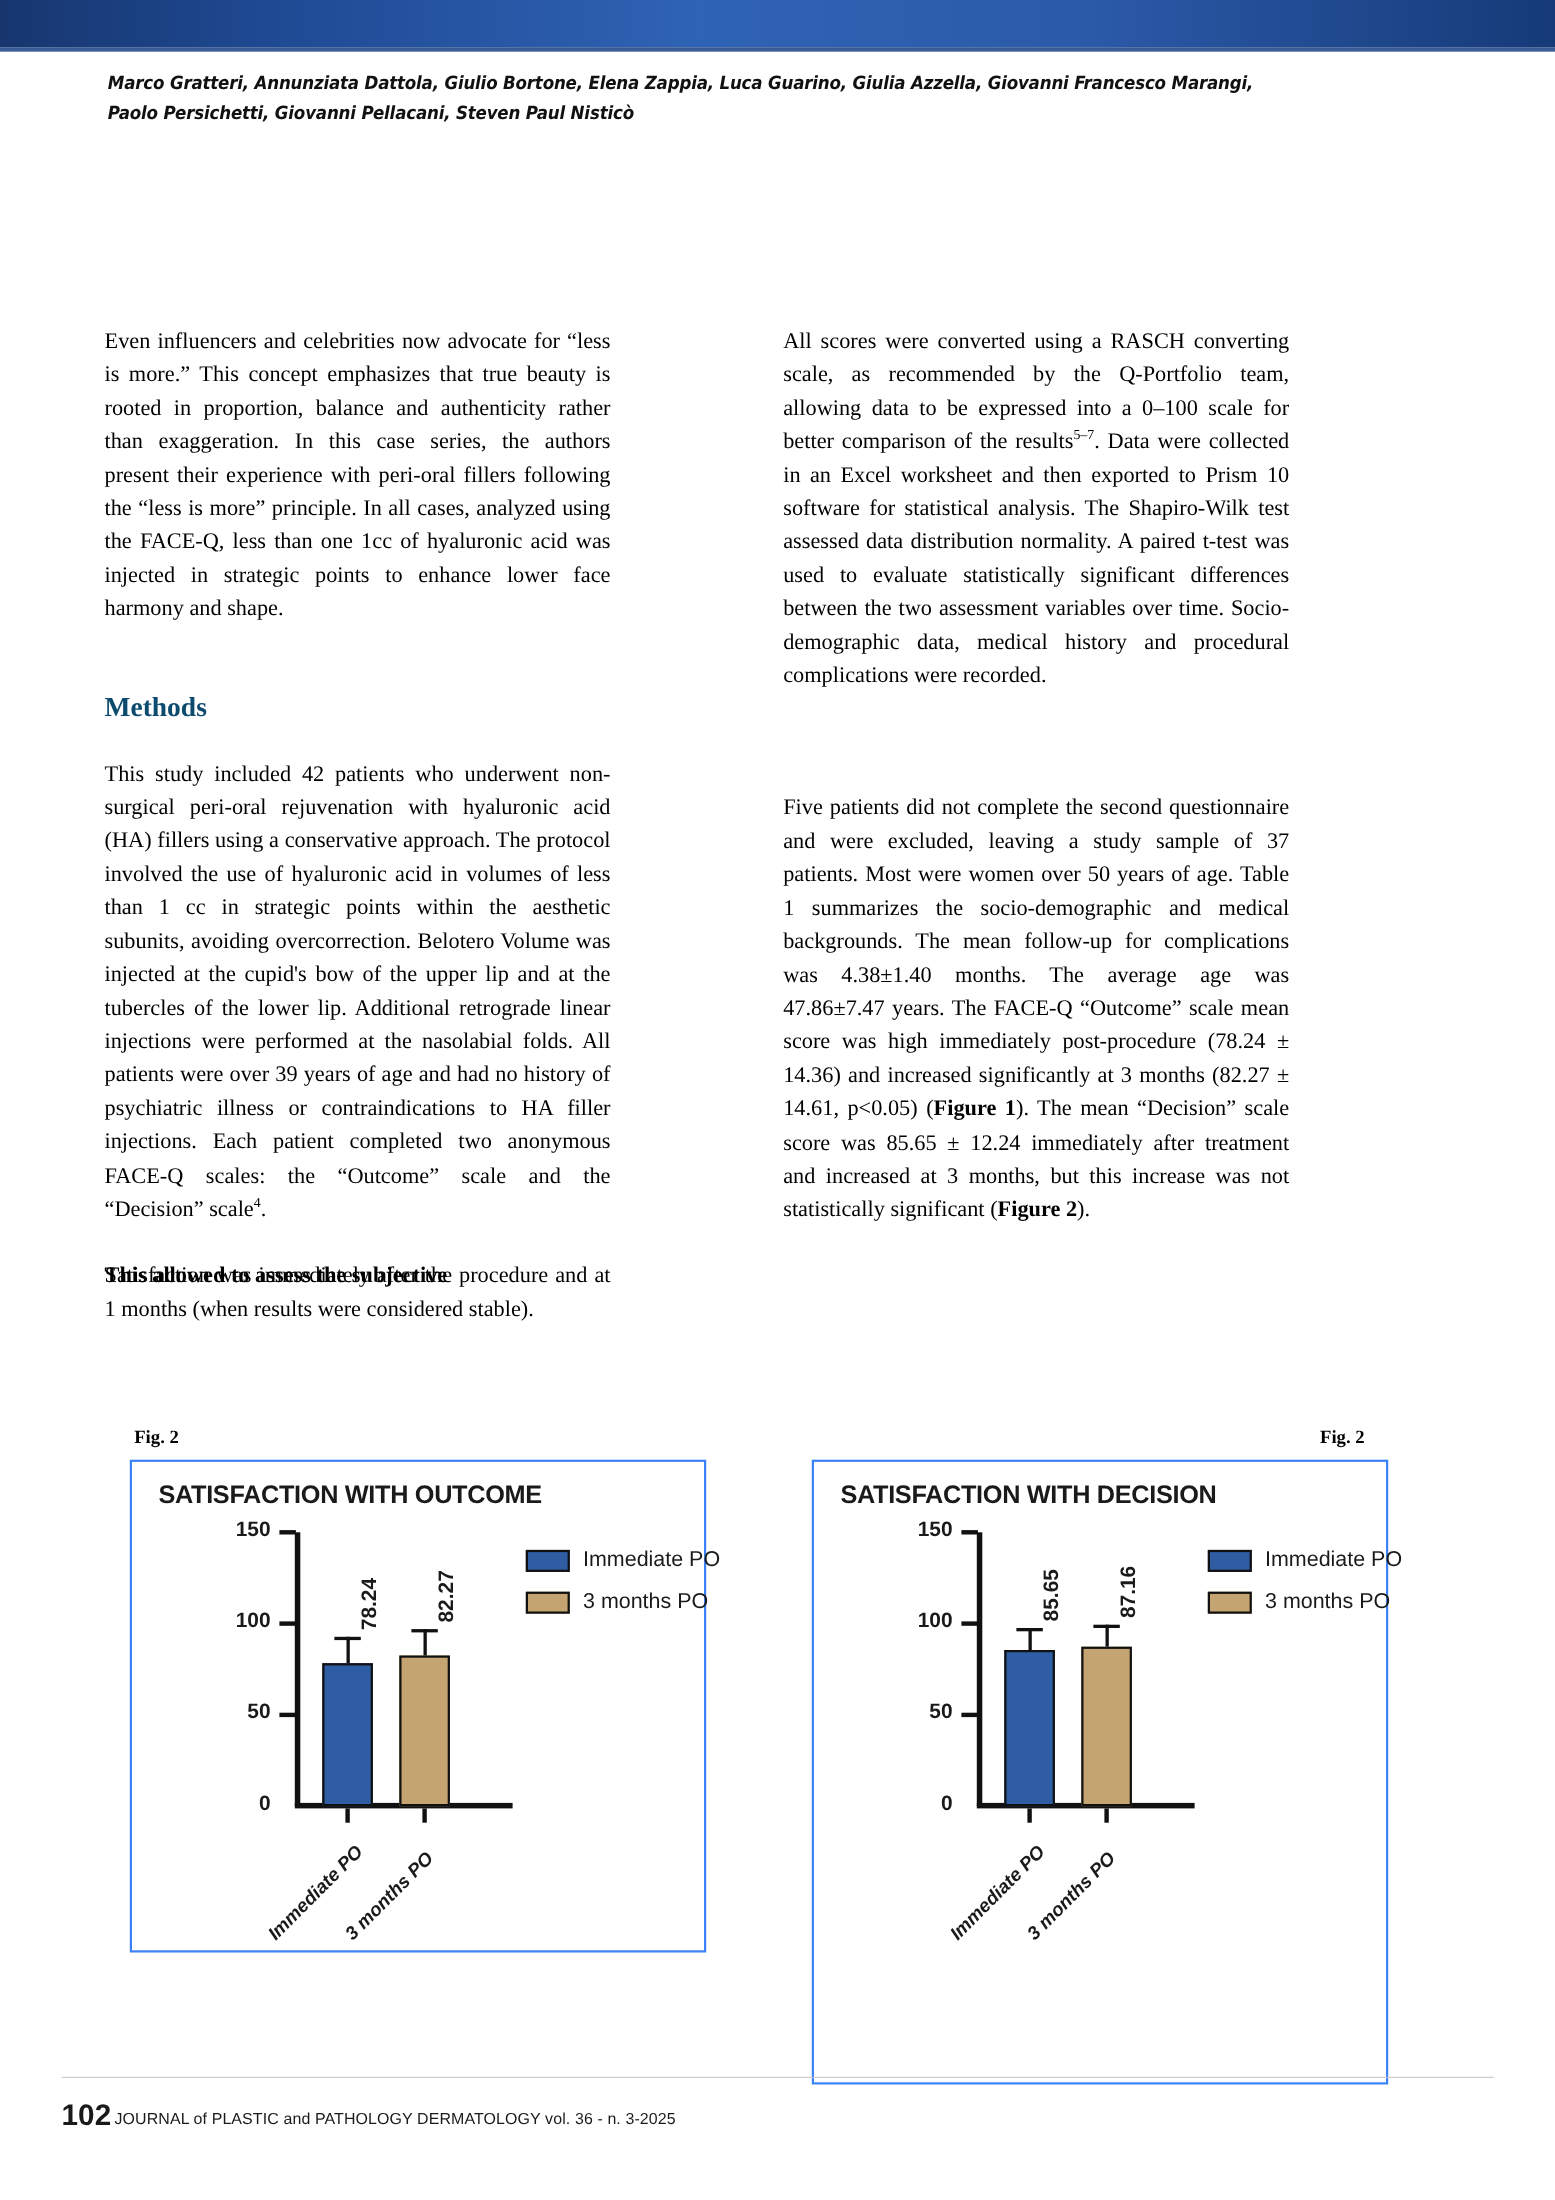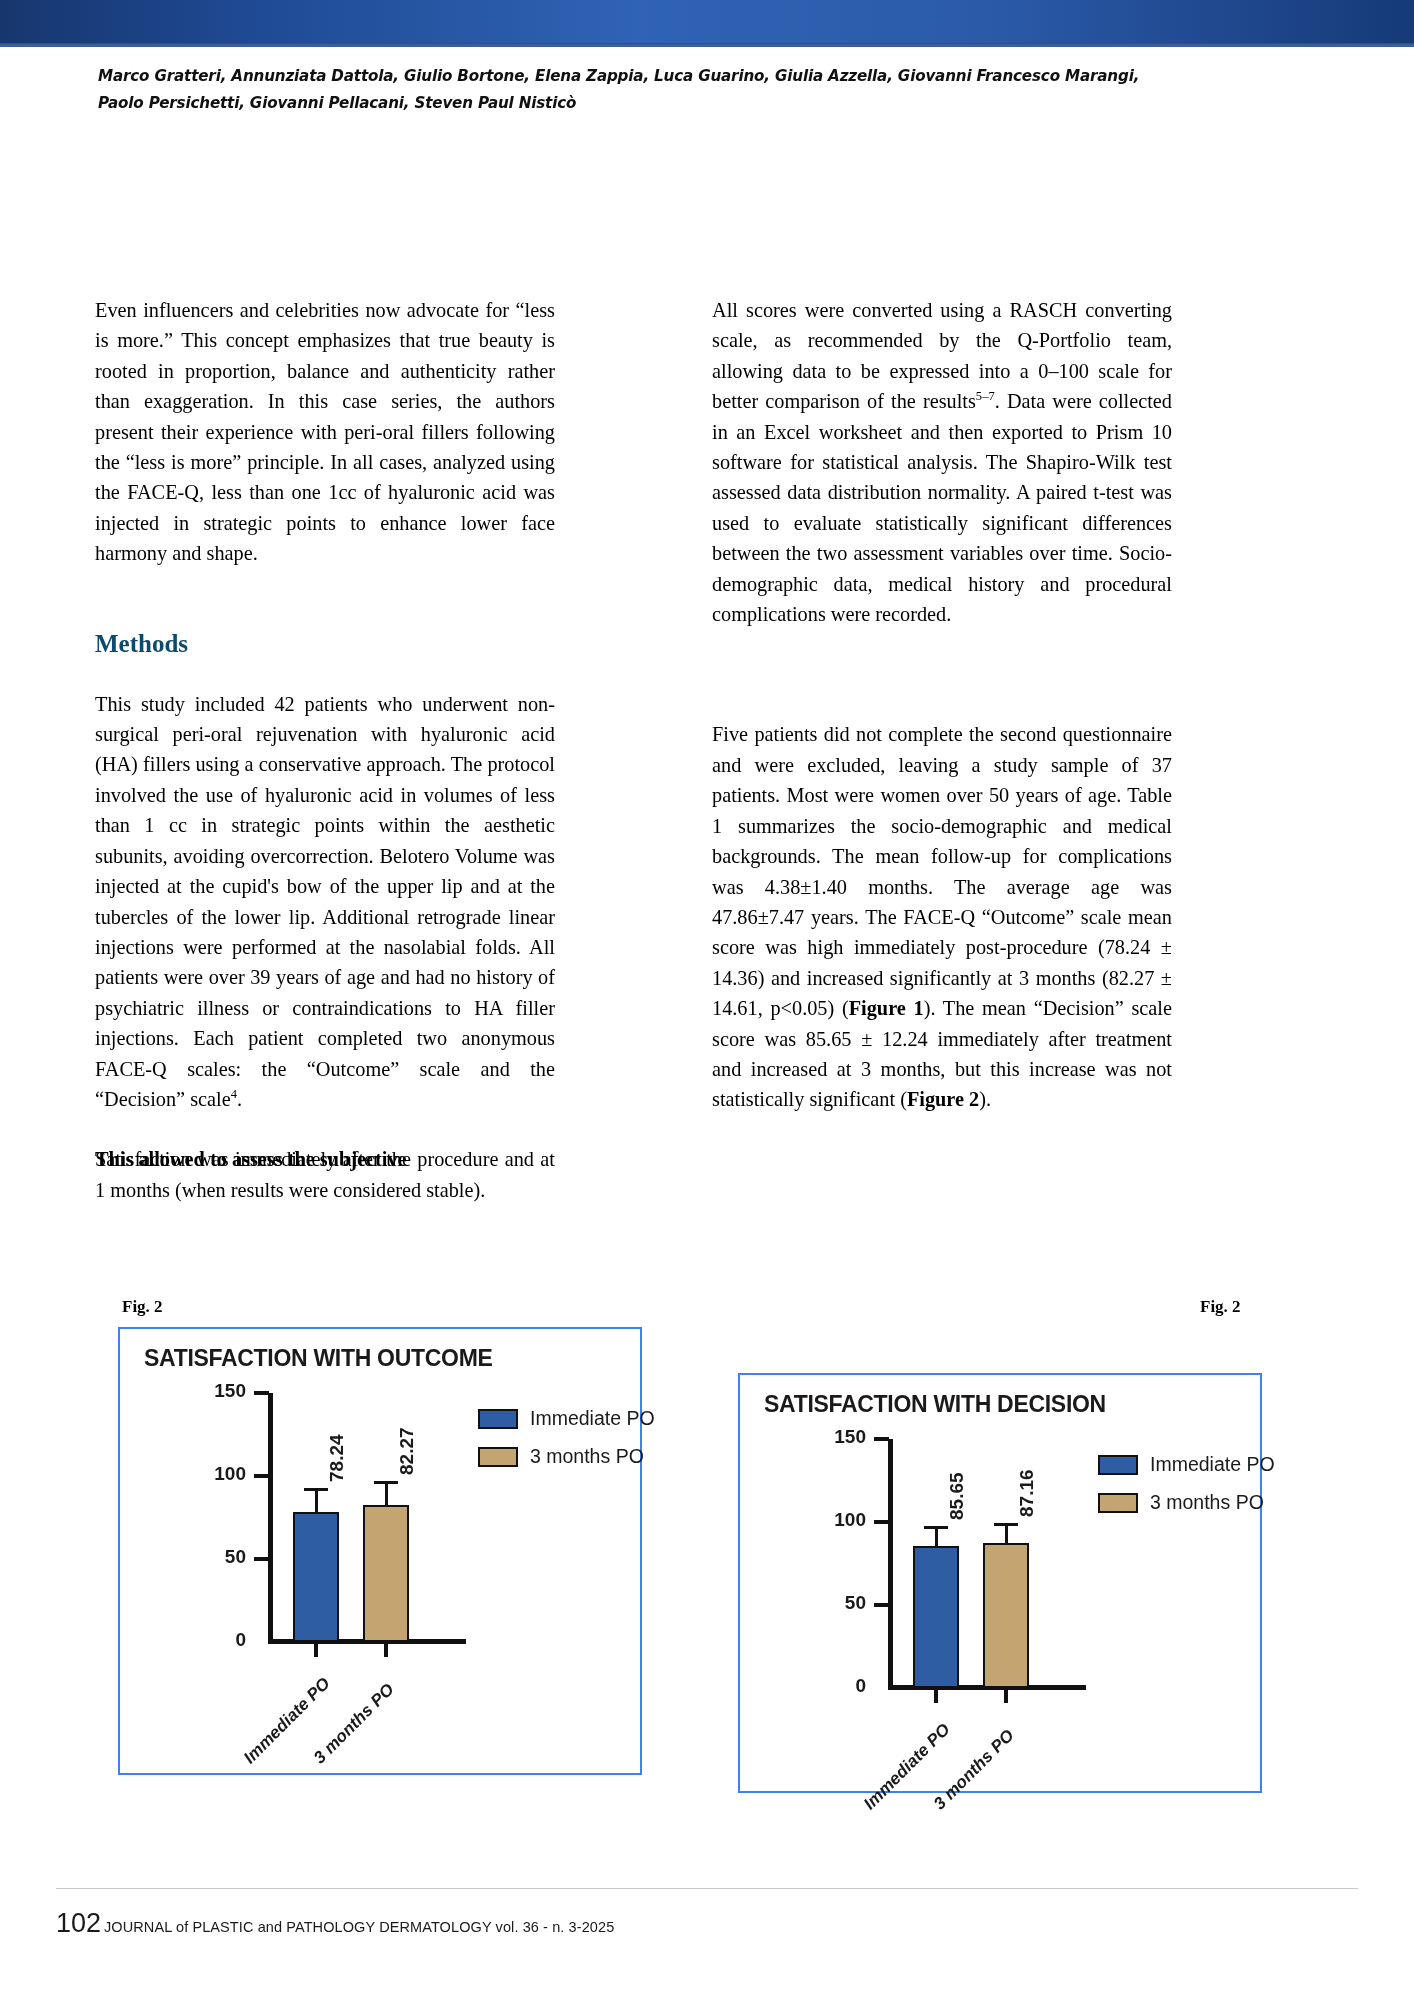--- a/index.html
+++ b/index.html
@@ -109,21 +109,21 @@
   #fig2-label { left: 1200px; top: 1297px; }
 
   
   .fig-box {
     position: absolute;
     background: #fff;
     border: 2px solid #3b82f6;
     box-sizing: border-box;
   }
   #fig1-box { left: 118px; top: 1327px; width: 524px; height: 448px; }
-  #fig2-box { left: 738px; top: 1327px; width: 524px; height: 420px; margin-top: 46px; }
+  #fig2-box { left: 738px; top: 1327px; width: 524px; height: 568px; }
 
   .fig-inner { position: absolute; inset: 0; }
 
   .chart-title {
     position: absolute;
     left: 24px;
     top: 16px;
     font-family: "Liberation Sans", "DejaVu Sans", sans-serif;
     font-weight: bold;
     font-size: 23px;
@@ -240,21 +240,21 @@
     top: 1888px;
     width: 1302px;
     height: 1px;
     background: #c9c9c9;
   }
   .footer-page {
     position: absolute;
     left: 56px;
     top: 1908px;
     font-family: "Liberation Sans", "DejaVu Sans", sans-serif;
-    font-weight: normal;
+    font-weight: bold;
     font-size: 27px;
     color: #1a1a1a;
   }
   .footer-text {
     position: absolute;
     left: 104px;
     top: 1919px;
     font-family: "Liberation Sans", "DejaVu Sans", sans-serif;
     font-size: 14.5px;
     color: #1a1a1a;

